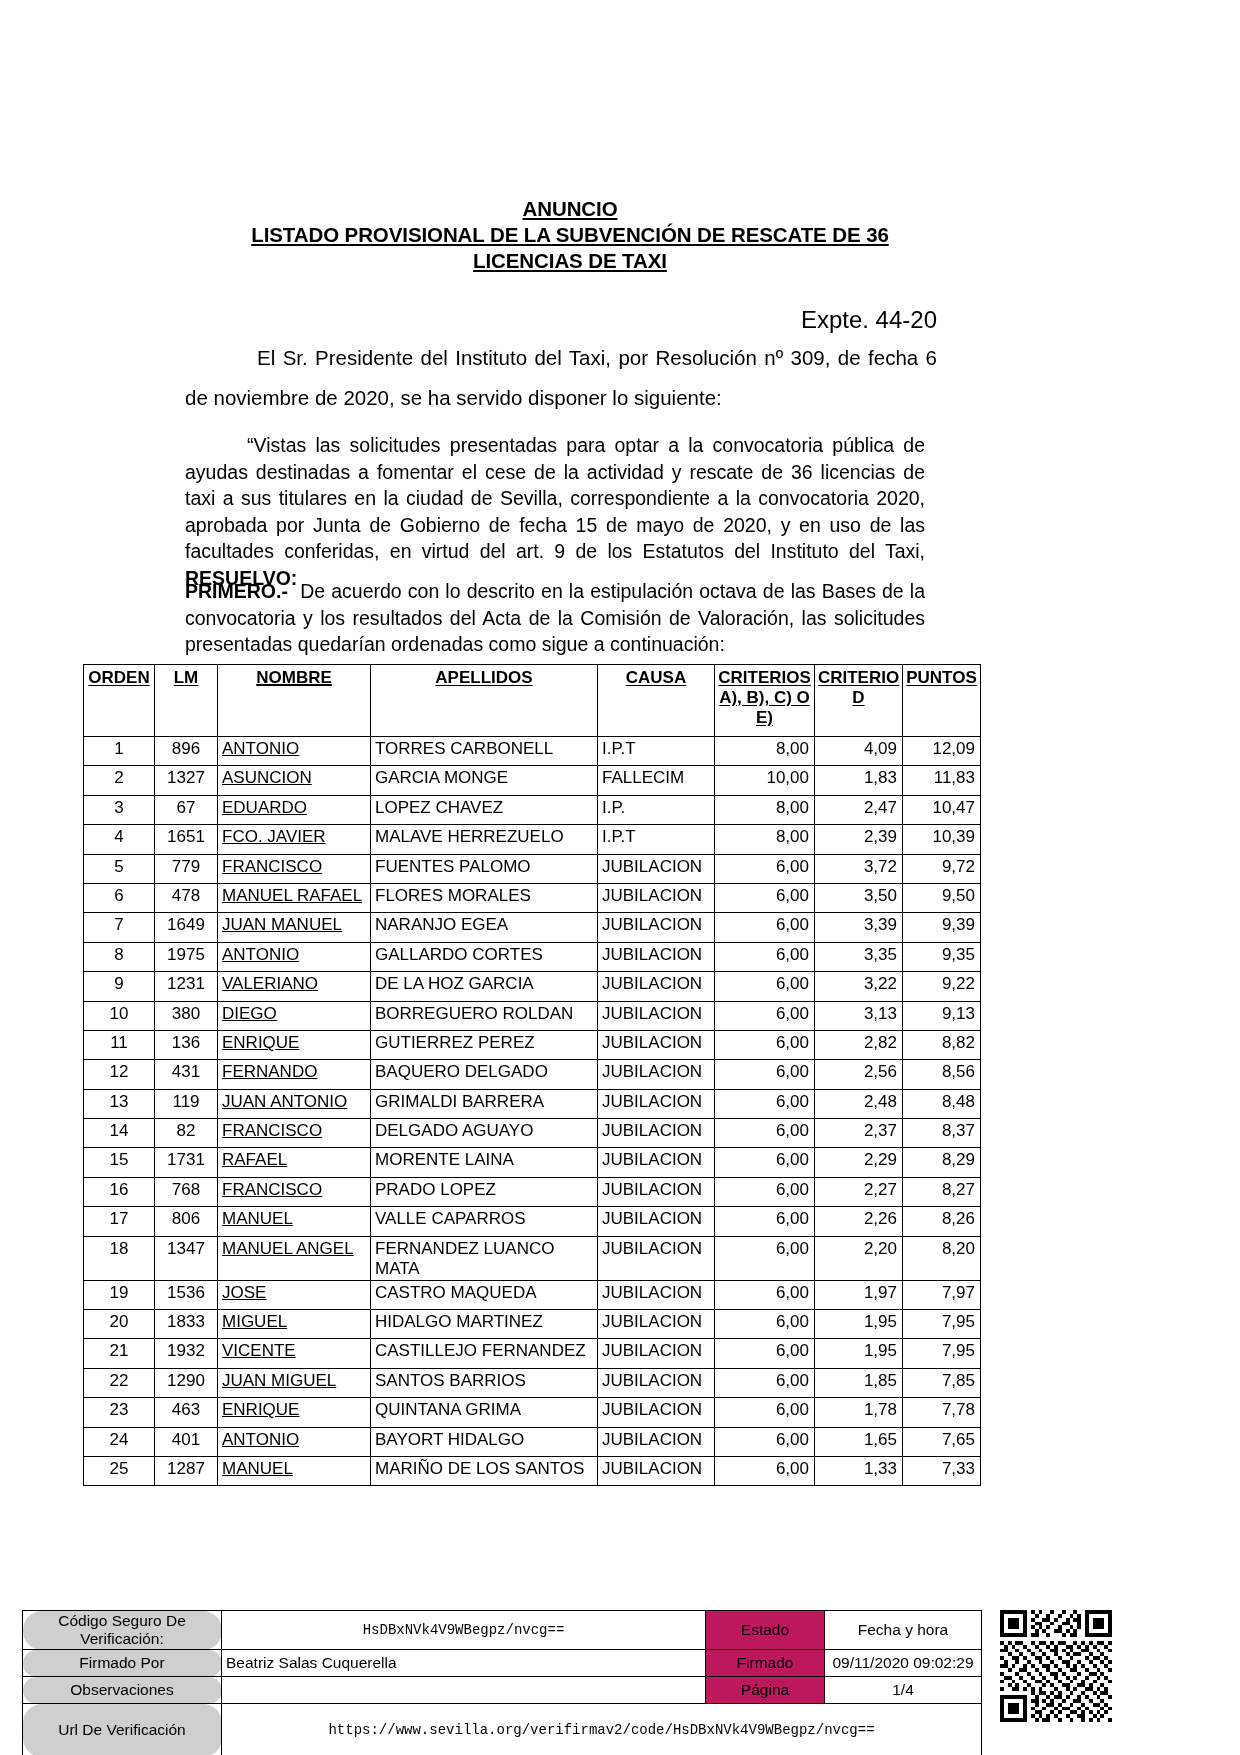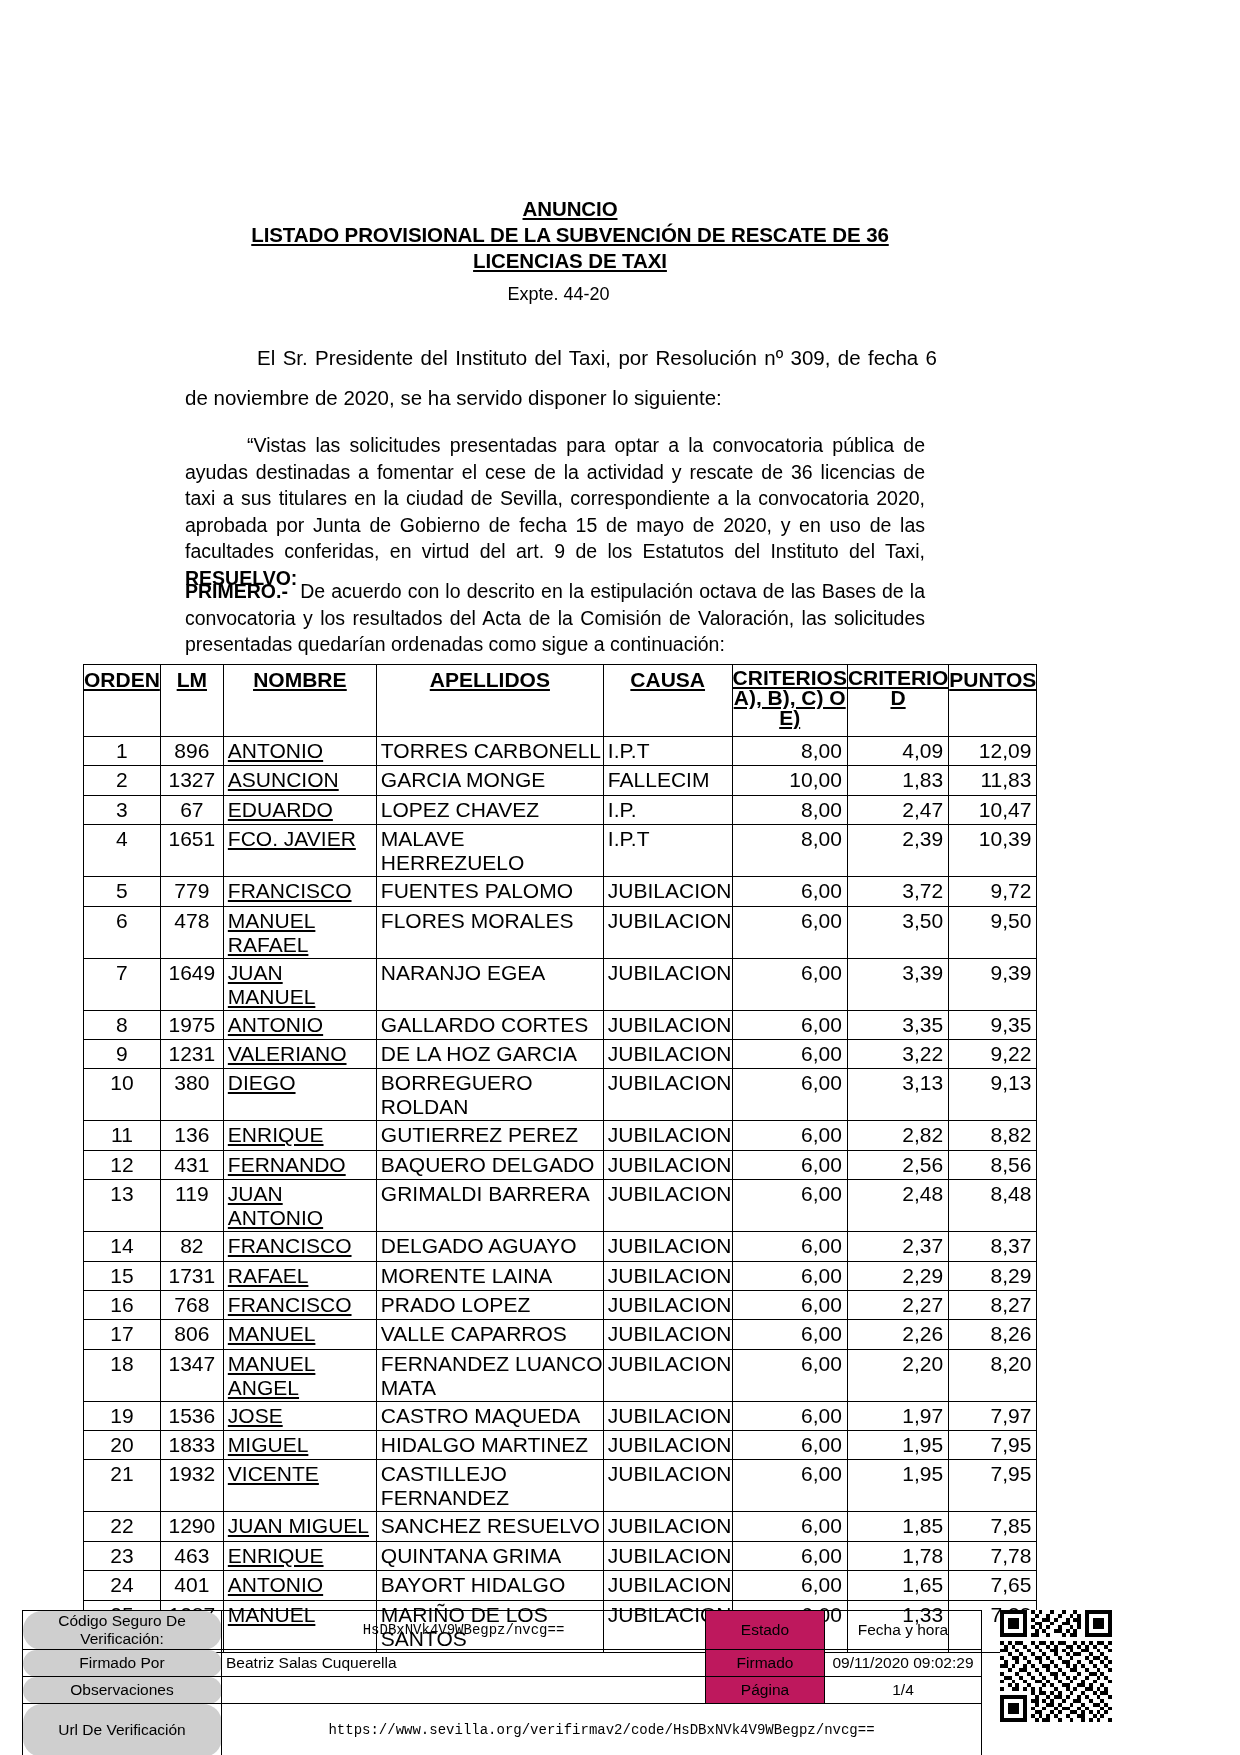--- a/index.html
+++ b/index.html
@@ -36,24 +36,24 @@
   .heading .u {
     text-decoration: underline;
     text-underline-offset: 2px;
   }
   .heading-line { display: block; }
 
   
   .expte {
     position: absolute;
     left: 180px;
-    top: 284px;
+    top: 306px;
     width: 757px;
-    text-align: center;
-    font-size: 18px;
+    text-align: right;
+    font-size: 24px;
   }
 
   
   .intro {
     position: absolute;
     left: 185px;
     top: 338px;
     width: 752px;
     font-size: 20.5px;
     line-height: 40px;
@@ -85,21 +85,21 @@
     line-height: 26.6px;
     text-align: justify;
   }
 
   
   table.listado {
     position: absolute;
     left: 83px;
     top: 664px;
     border-collapse: collapse;
-    font-size: 21px;
+    font-size: 17px;
     background: #fff;
   }
   table.listado td, table.listado th {
     border: 1px solid #000;
     padding: 0;
     height: 25.4px;
     vertical-align: top;
     font-weight: normal;
   }
   table.listado thead th {
@@ -436,21 +436,21 @@
           <td class="c-ape">CASTILLEJO FERNANDEZ</td>
           <td class="c-cau">JUBILACION</td>
           <td class="c-cri">6,00</td>
           <td class="c-crid">1,95</td>
           <td class="c-pun">7,95</td>
         </tr>
         <tr>
           <td class="c-orden">22</td>
           <td class="c-lm">1290</td>
           <td class="c-nom">JUAN MIGUEL</td>
-          <td class="c-ape">SANCHEZ RESUELVO</td>
+          <td class="c-ape">SANTOS BARRIOS</td>
           <td class="c-cau">JUBILACION</td>
           <td class="c-cri">6,00</td>
           <td class="c-crid">1,85</td>
           <td class="c-pun">7,85</td>
         </tr>
         <tr>
           <td class="c-orden">23</td>
           <td class="c-lm">463</td>
           <td class="c-nom">ENRIQUE</td>
           <td class="c-ape">QUINTANA GRIMA</td>

